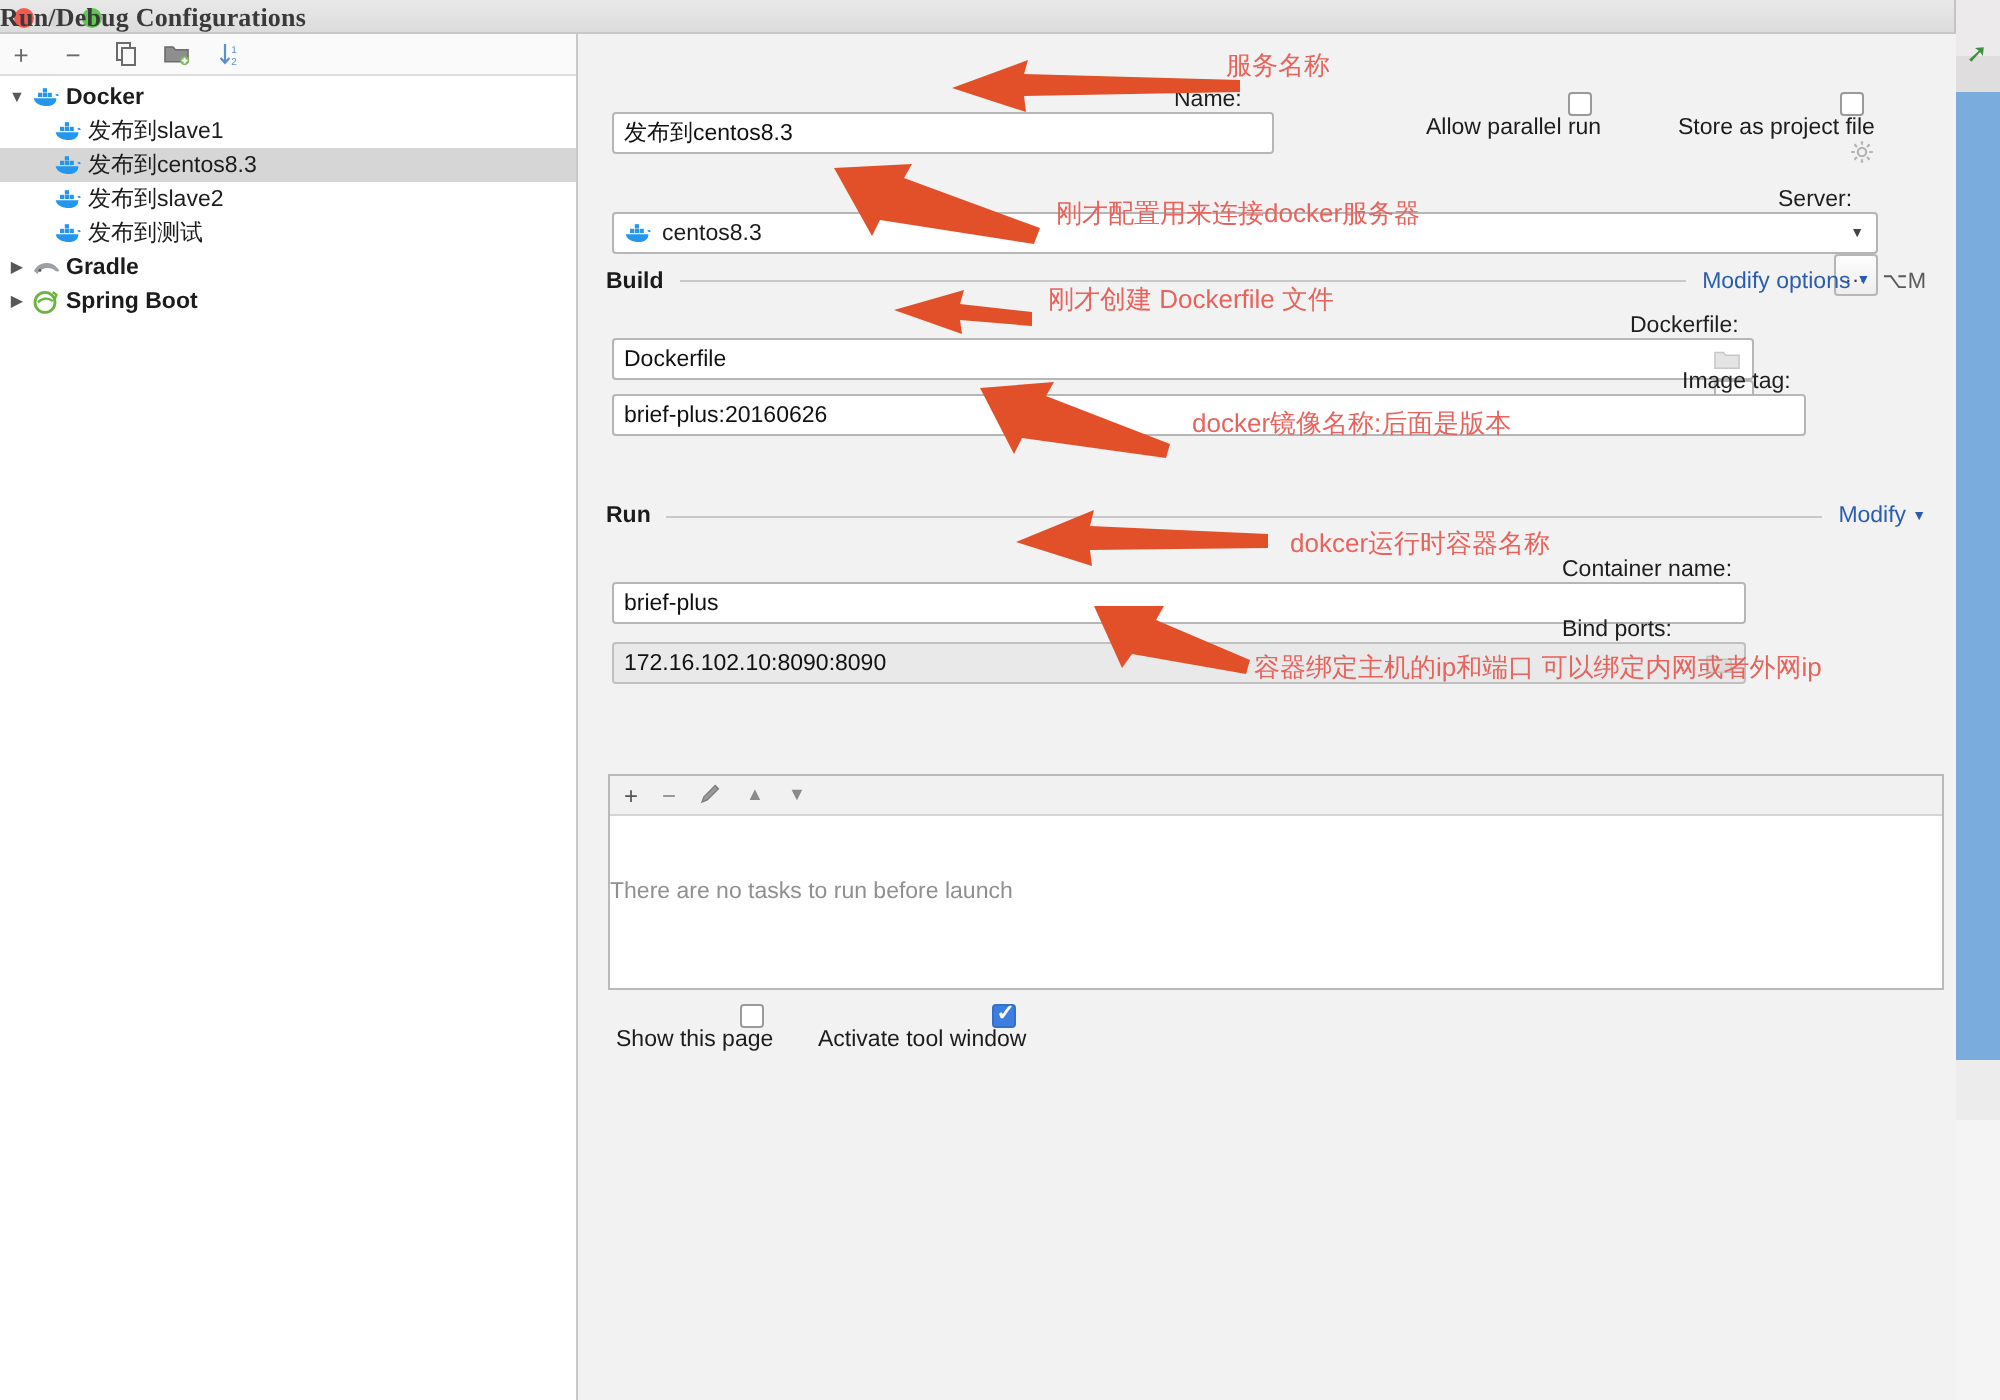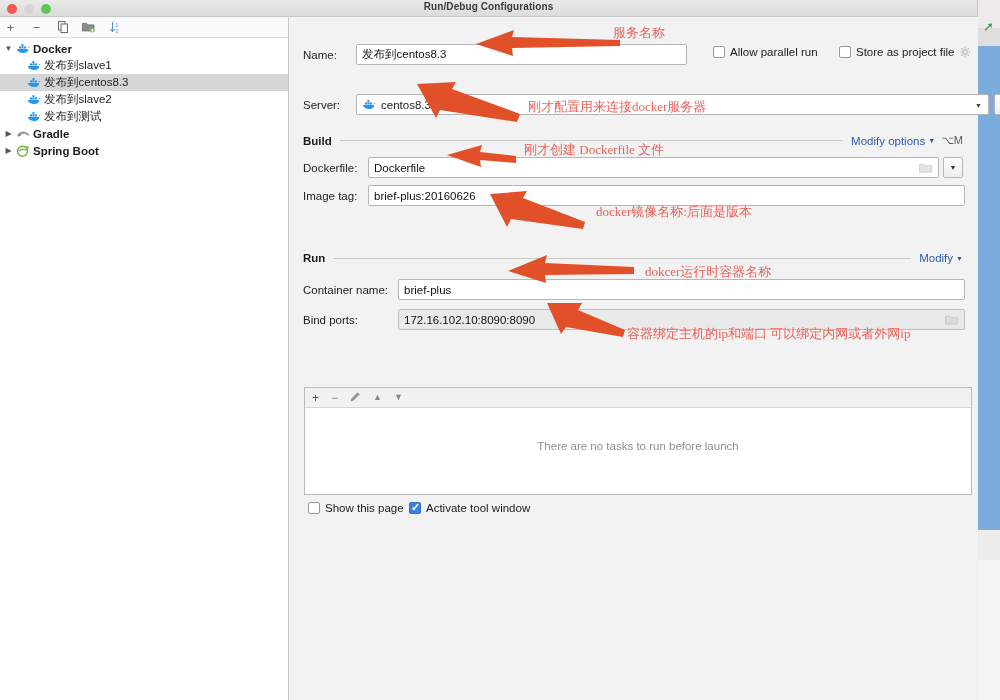--- a/index.html
+++ b/index.html
@@ -39,23 +39,23 @@
   }
   .traffic {
     position: absolute; top: 4px;
     width: 10px; height: 10px; border-radius: 50%;
   }
   .traffic.close { left: 7px; background: #f05a4f; }
   .traffic.min   { left: 24px; background: #d6d6d6; }
   .traffic.max   { left: 41px; background: #62c655; }
   #window-title {
     position: absolute; left: 0; right: 0; top: 1px;
-    text-align: center;
-    font-size: 10px; font-weight: bold; color: #3a3a3a;
+    font-size: 13px; font-weight: bold; color: #3a3a3a;
     letter-spacing: .1px;
+    font-family: Liberation Serif, serif;
   }
 
   
   #body-area {
     position: absolute; top: 17px; left: 0;
     width: 978px; height: 683px;
     display: flex;
   }
 
   
@@ -102,21 +102,21 @@
 
   
   #content {
     width: 689px; height: 683px;
     background: #f2f2f2;
     position: relative;
     font-size: 11.5px;
     color: #1c1c1c;
   }
 
-  .row { position: absolute; display: flex; align-items: center; }
+  .row { position: absolute; display: flex; align-items: flex-end; flex-direction: column; }
   .field-label { color: #1e1e1e; font-size: 11.5px; }
 
   .txtfield {
     background: #ffffff;
     border: 1px solid #b6b6b6;
     border-radius: 2px;
     height: 21px;
     display: flex; align-items: center;
     padding: 0 5px;
     font-size: 11.5px; color: #111;
@@ -202,30 +202,30 @@
   #bl-toolbar {
     height: 20px; background: #f1f1f1;
     border-bottom: 1px solid #d5d5d5;
     display: flex; align-items: center; gap: 12px;
     padding-left: 7px;
   }
   .bl-icon { font-size: 12px; color: #8a8a8a; line-height: 1; }
   .bl-icon.active { color: #555; }
   #bl-empty {
     position: absolute; left: 0; right: 0; top: 52px;
-    text-align: center; font-size: 11.5px; color: #909090;
+    text-align: left; font-size: 11.5px; color: #909090;
   }
 
   
   .anno-text {
     position: absolute;
     color: #e8635c;
     font-size: 13px;
     white-space: nowrap;
-    font-family: Liberation Serif, serif;
+    font-family: Liberation Sans, sans-serif;
   }
   .anno-arrow { position: absolute; pointer-events: none; }
 </style>
 </head>
 <body>
 
 <div id="bg-strip"></div>
 <div id="bg-green-icon">➚</div>
 
 <div id="window">

